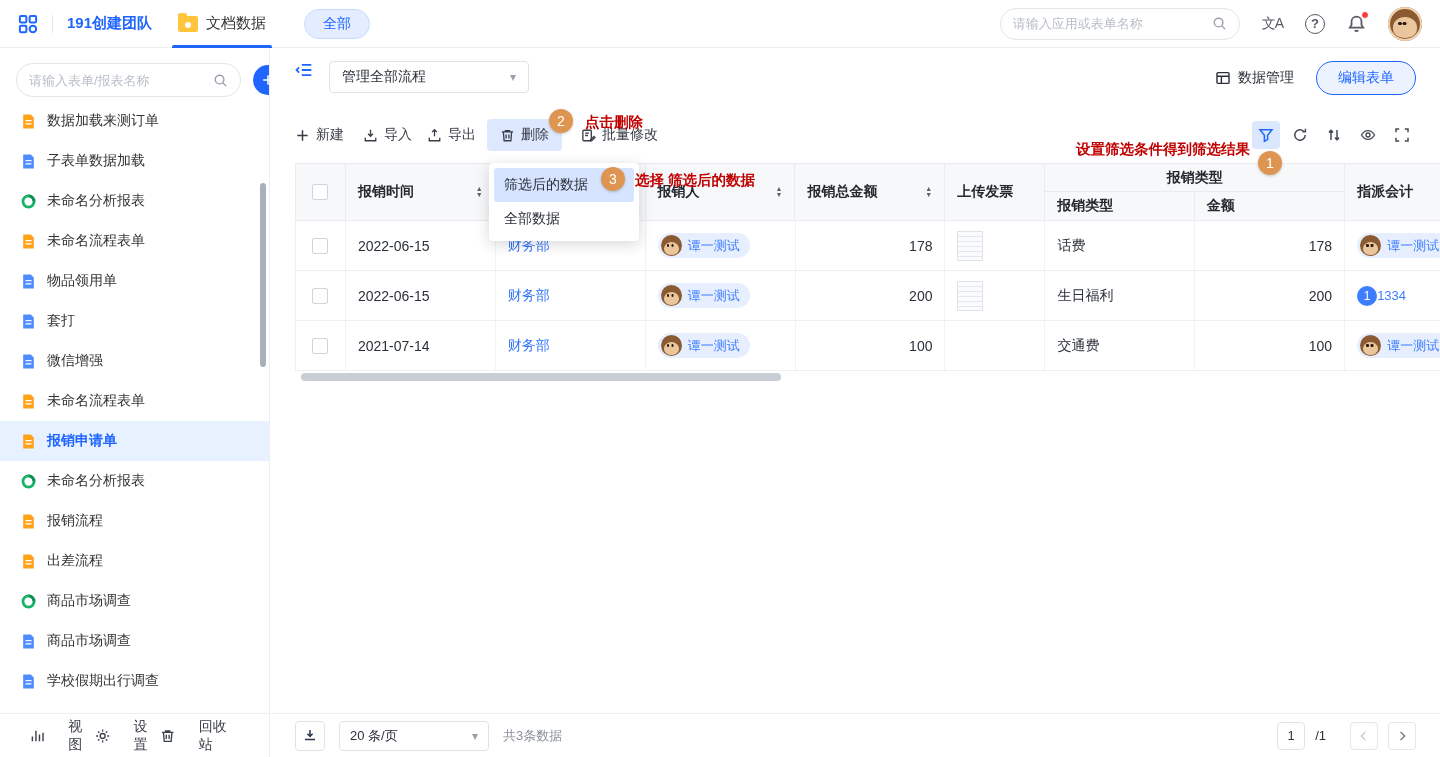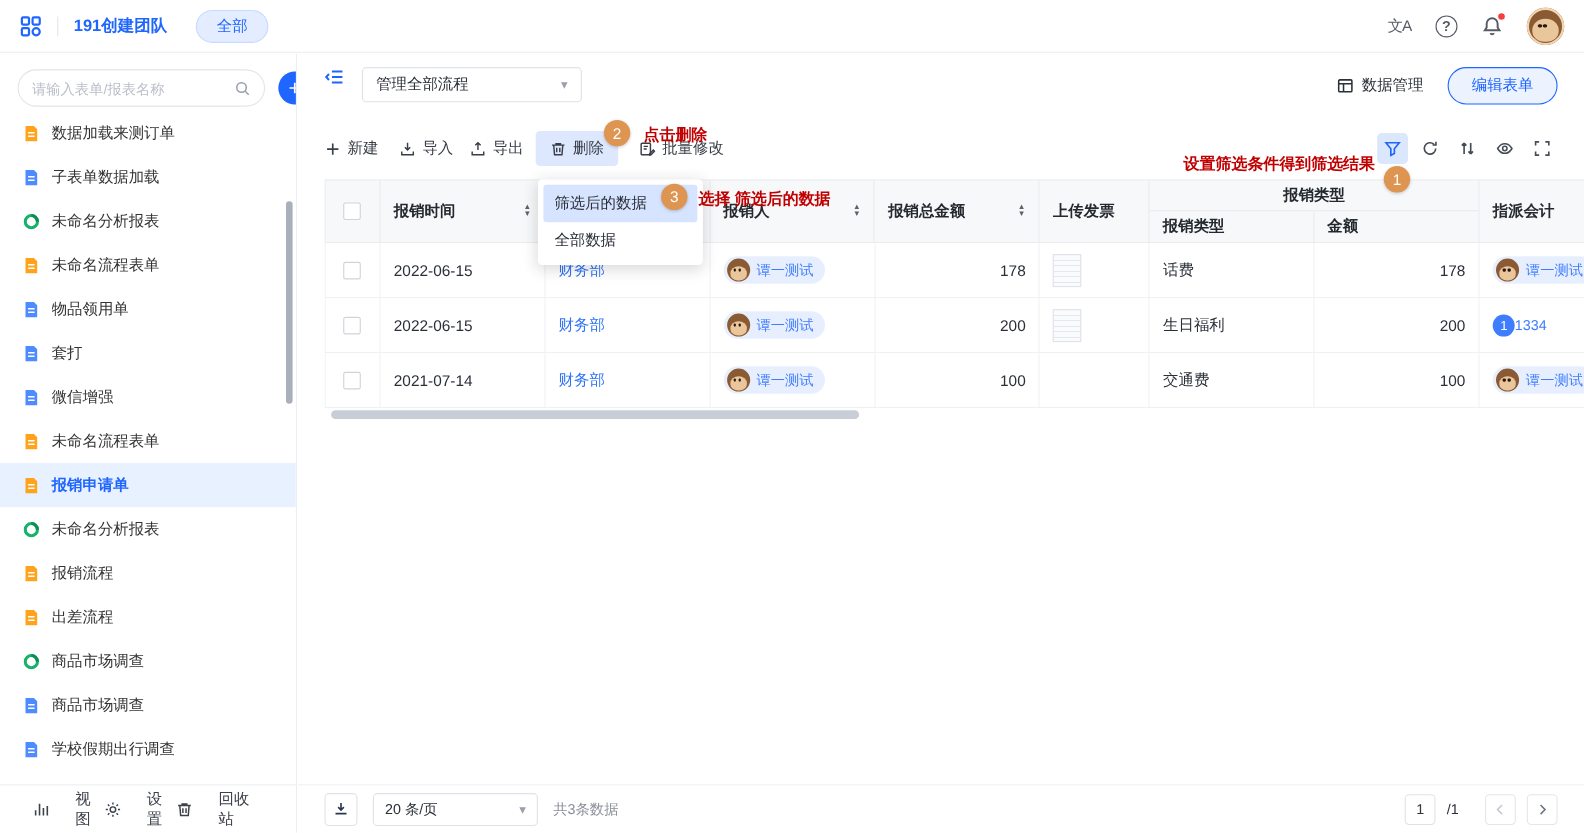--- a/index.html
+++ b/index.html
@@ -137,22 +137,36 @@
   <span class="ic iconbtn">
     <svg width="20" height="20" viewBox="0 0 16 16" fill="none" stroke="#1f66ff" stroke-width="1.6">
         <rect x="1.5" y="1.5" width="5.2" height="5.2" rx="1"></rect>
         <rect x="9.3" y="1.5" width="5.2" height="5.2" rx="1"></rect>
         <rect x="1.5" y="9.3" width="5.2" height="5.2" rx="1"></rect>
         <rect x="9.3" y="9.3" width="5.2" height="5.2" rx="2.6"></rect>
       </svg>
   </span>
   <span class="vdiv"></span>
   <span class="team">191创建团队</span>
+  <span class="app-tab">
+    <span class="folder"></span>
+    <span>文档数据</span>
+    <span class="app-underline"></span>
+  </span>
   <span class="pill-all">全部</span>
   <div class="tb-right">
+    <div class="tb-search">
+      <input placeholder="请输入应用或表单名称" style="">
+      <span class="ic">
+        <svg width="15" height="15" viewBox="0 0 16 16" fill="none" stroke="#9aa0ab" stroke-width="1.5">
+            <circle cx="7" cy="7" r="4.6"></circle>
+            <path d="M10.6 10.6 14 14"></path>
+          </svg>
+      </span>
+    </div>
     <span class="ic translate iconbtn">文A</span>
     <span class="ic help iconbtn">?</span>
     <span class="ic bell iconbtn">
       <svg width="19" height="19" viewBox="0 0 16 16" fill="none" stroke="#565b64" stroke-width="1.5">
           <path d="M8 2.2a4.2 4.2 0 0 1 4.2 4.2v2.8l1.4 2.2H2.4l1.4-2.2V6.4A4.2 4.2 0 0 1 8 2.2z"></path>
           <path d="M6.7 13.6a1.4 1.4 0 0 0 2.6 0"></path>
         </svg>
       <span class="dot"></span>
     </span>
     <span class="monkey avatar-lg"></span>

